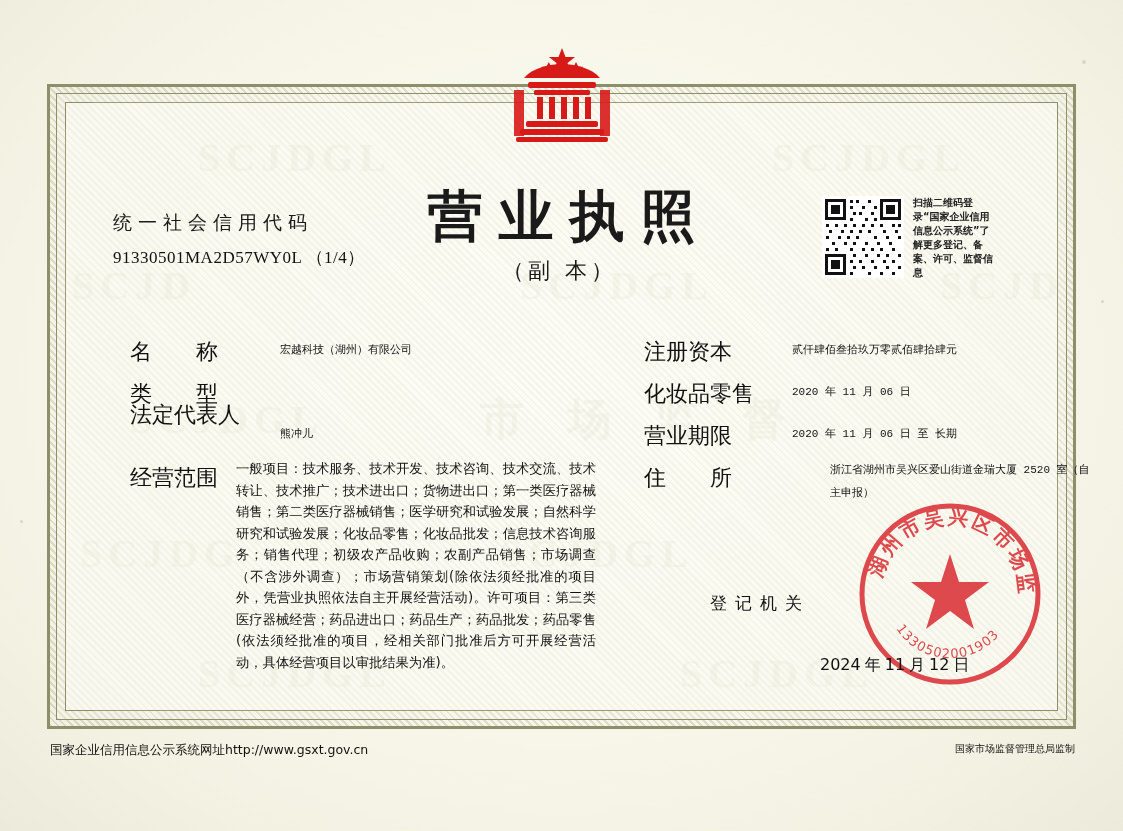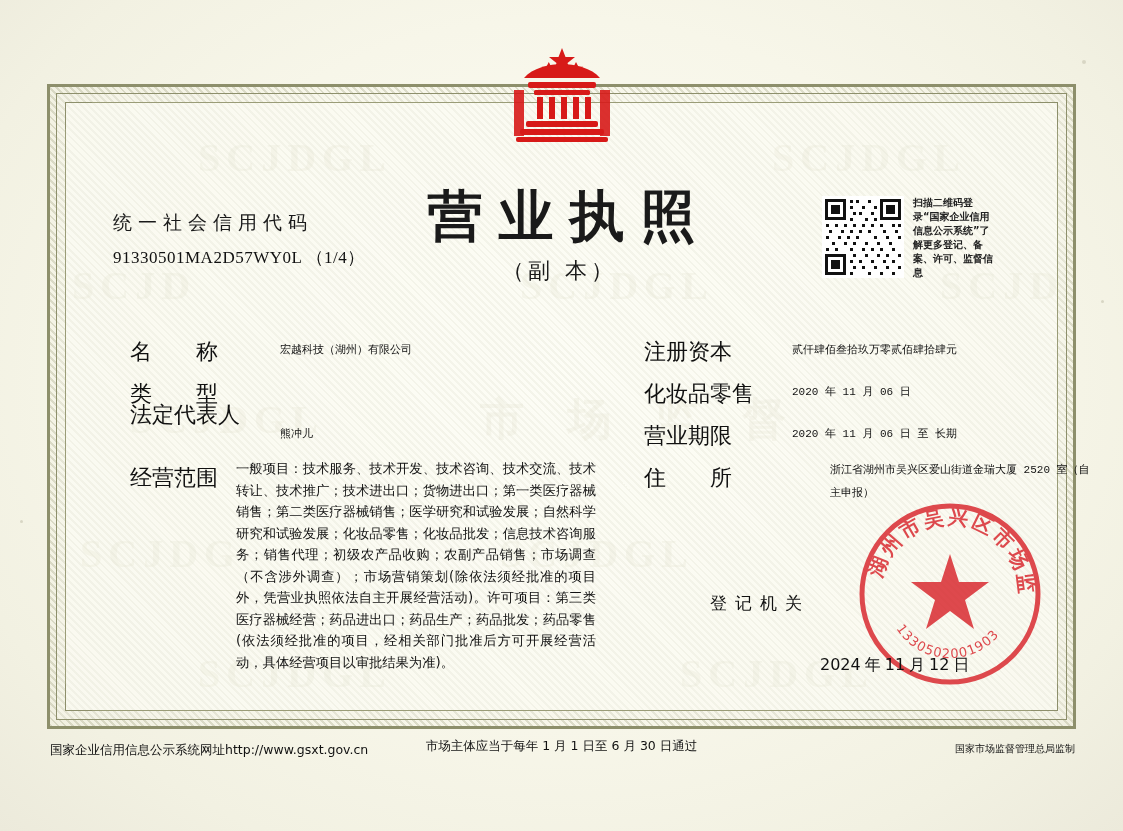--- a/index.html
+++ b/index.html
@@ -343,17 +343,16 @@
       <path d="M92 52 L101 80 L131 80 L107 98 L116 127 L92 109 L68 127 L77 98 L53 80 L83 80 Z" fill="#d8232a"></path>
     </svg>
   </div>
 
   <div class="date-line">
     <span>2024</span><span>年</span><span>11</span><span>月</span><span>12</span><span>日</span>
   </div>
 
   <div class="footer-left">国家企业信用信息公示系统网址http://www.gsxt.gov.cn</div>
   <div class="footer-center">
-    <div>市场主体应当于每年 1 月 1 日至 6 月 30 日通过</div>
   </div>
   <div class="footer-right">国家市场监督管理总局监制</div>
 
 </div>
 
 </body></html>

